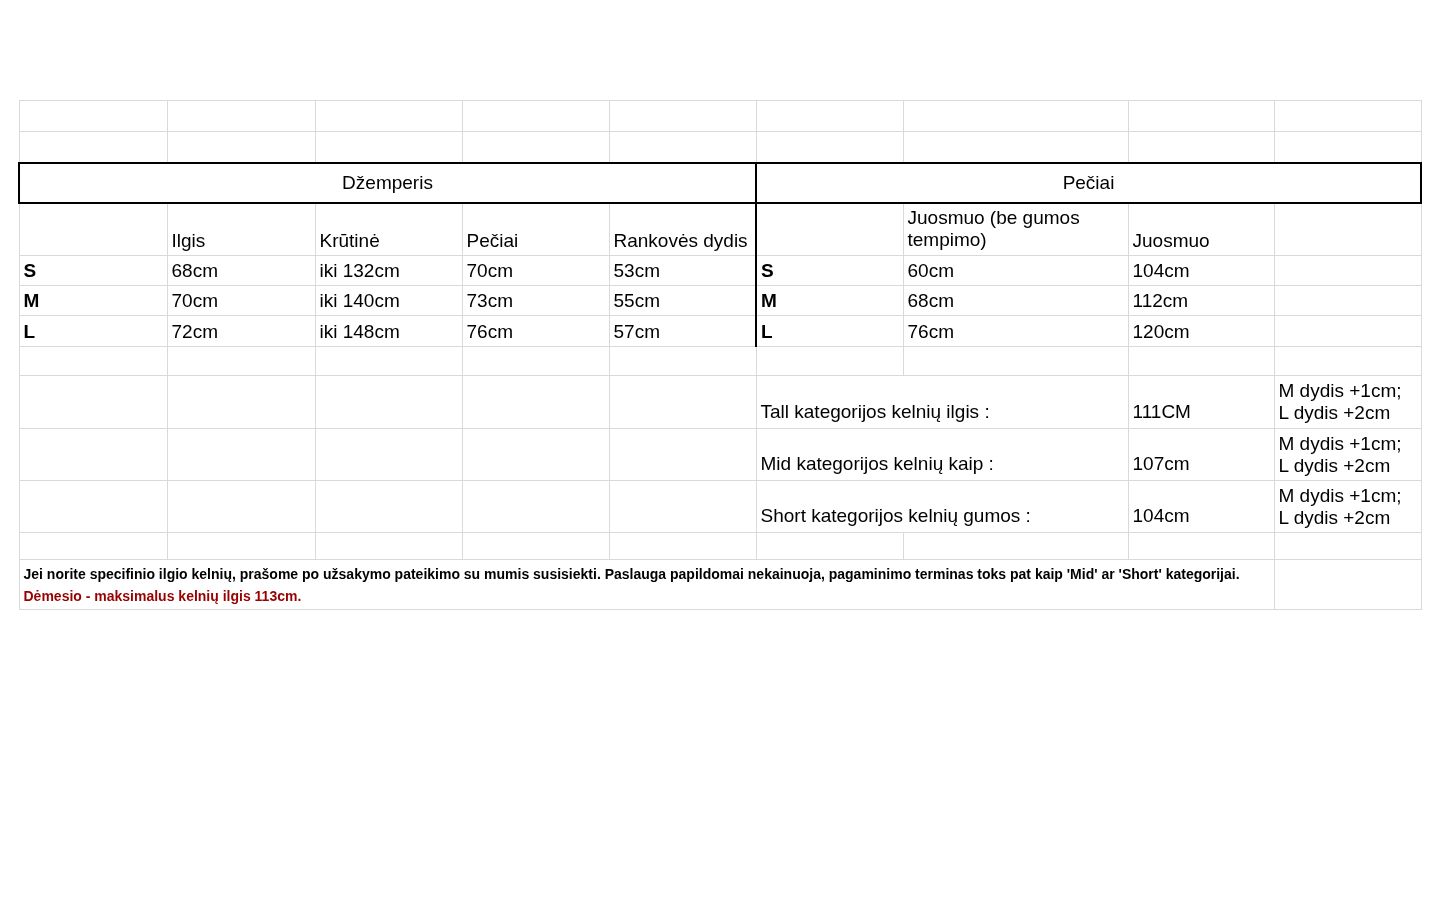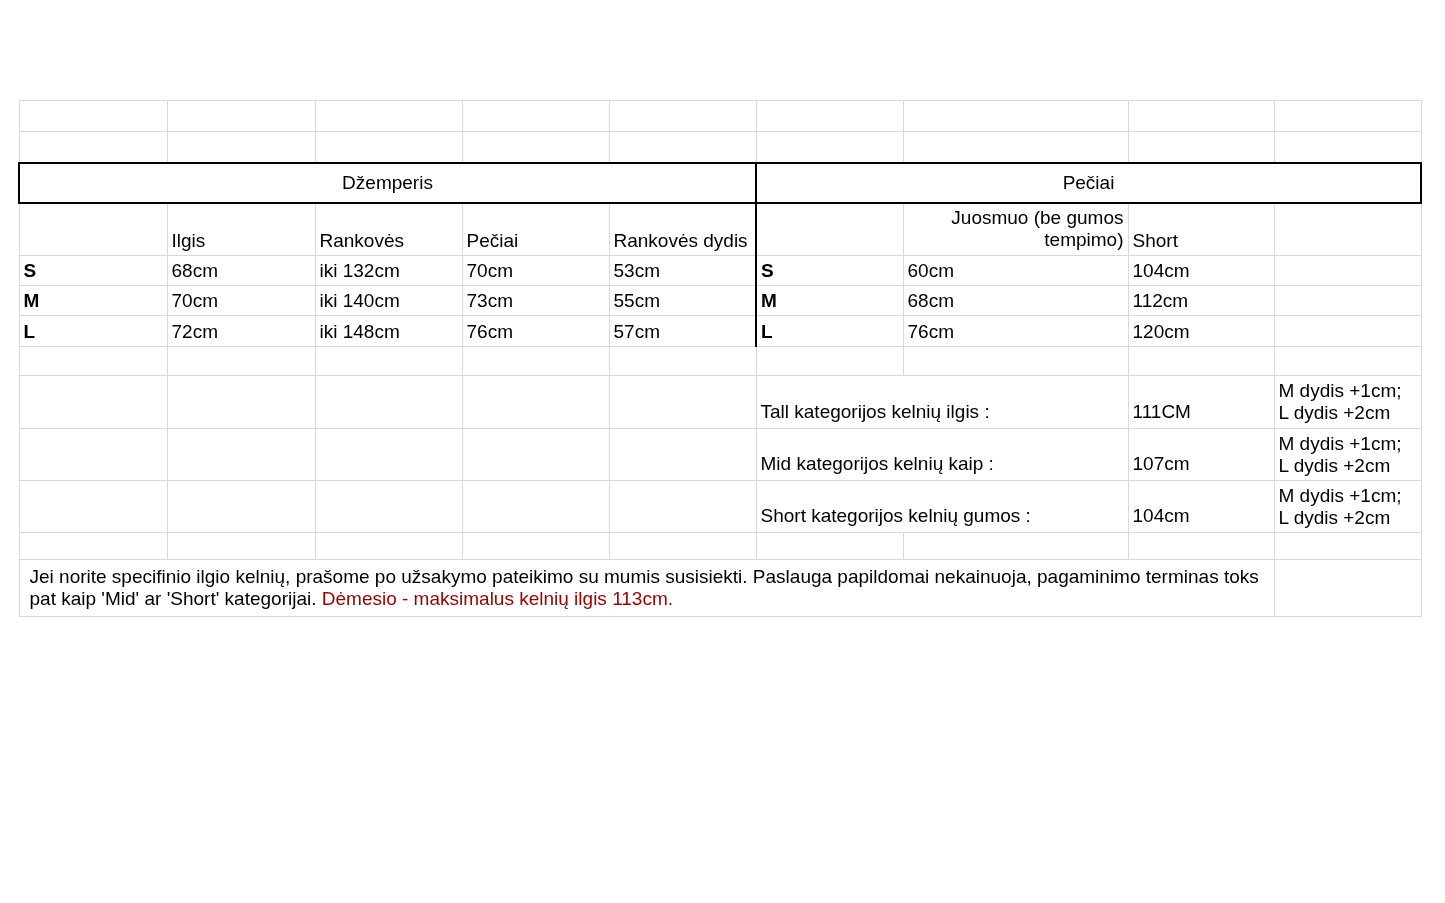--- a/index.html
+++ b/index.html
@@ -24,28 +24,28 @@
   }
   tr.h31{height:31px}tr.h53{height:53px}tr.h30{height:30px}
   tr.h29{height:29px}tr.h52{height:52px}tr.h27{height:27px}tr.h50{height:50px}
   td.section-title{
     border:2px solid var(--strong);
     text-align:center;vertical-align:middle;padding:8px 4px;
   }
   td.thickL{border-left:2px solid var(--strong);}
   td.b{font-weight:bold;}
   td.vm{vertical-align:middle;padding-bottom:0;}
-  td.c{text-align:right;}
+  td.c{text-align:left;}
   td.wrap{white-space:normal;}
   td.pb5{padding-bottom:5px;}
   td.footer-cell{
     vertical-align:middle;padding:0 4px;white-space:normal;
   }
   .footer-text{
-    margin:6px;font-weight:normal;font-size:19px;line-height:22px;max-width:1240px;
+    margin:0;font-weight:bold;font-size:14px;line-height:22px;max-width:1240px;
   }
   .warn{color:var(--warn);}
 </style>
 </head>
 <body>
 
 <div class="sheet">
   <table>
     <colgroup>
       <col style="width:148px">
@@ -84,26 +84,26 @@
     </tr>
 
     <tr class="h31">
       <td colspan="5" class="section-title">Džemperis</td>
       <td colspan="4" class="section-title">Pečiai</td>
     </tr>
 
     <tr class="h53">
       <td></td>
       <td>Ilgis</td>
-      <td>Rankovės</td>
+      <td>Krūtinė</td>
       <td>Pečiai</td>
       <td>Rankovės dydis</td>
       <td class="thickL"></td>
       <td class="vm c wrap">Juosmuo (be gumos tempimo)</td>
-      <td>Short</td>
+      <td>Juosmuo</td>
       <td></td>
     </tr>
 
     <tr class="h30">
       <td class="b">S</td>
       <td>68cm</td>
       <td>iki 132cm</td>
       <td>70cm</td>
       <td>53cm</td>
       <td class="b thickL">S</td>

